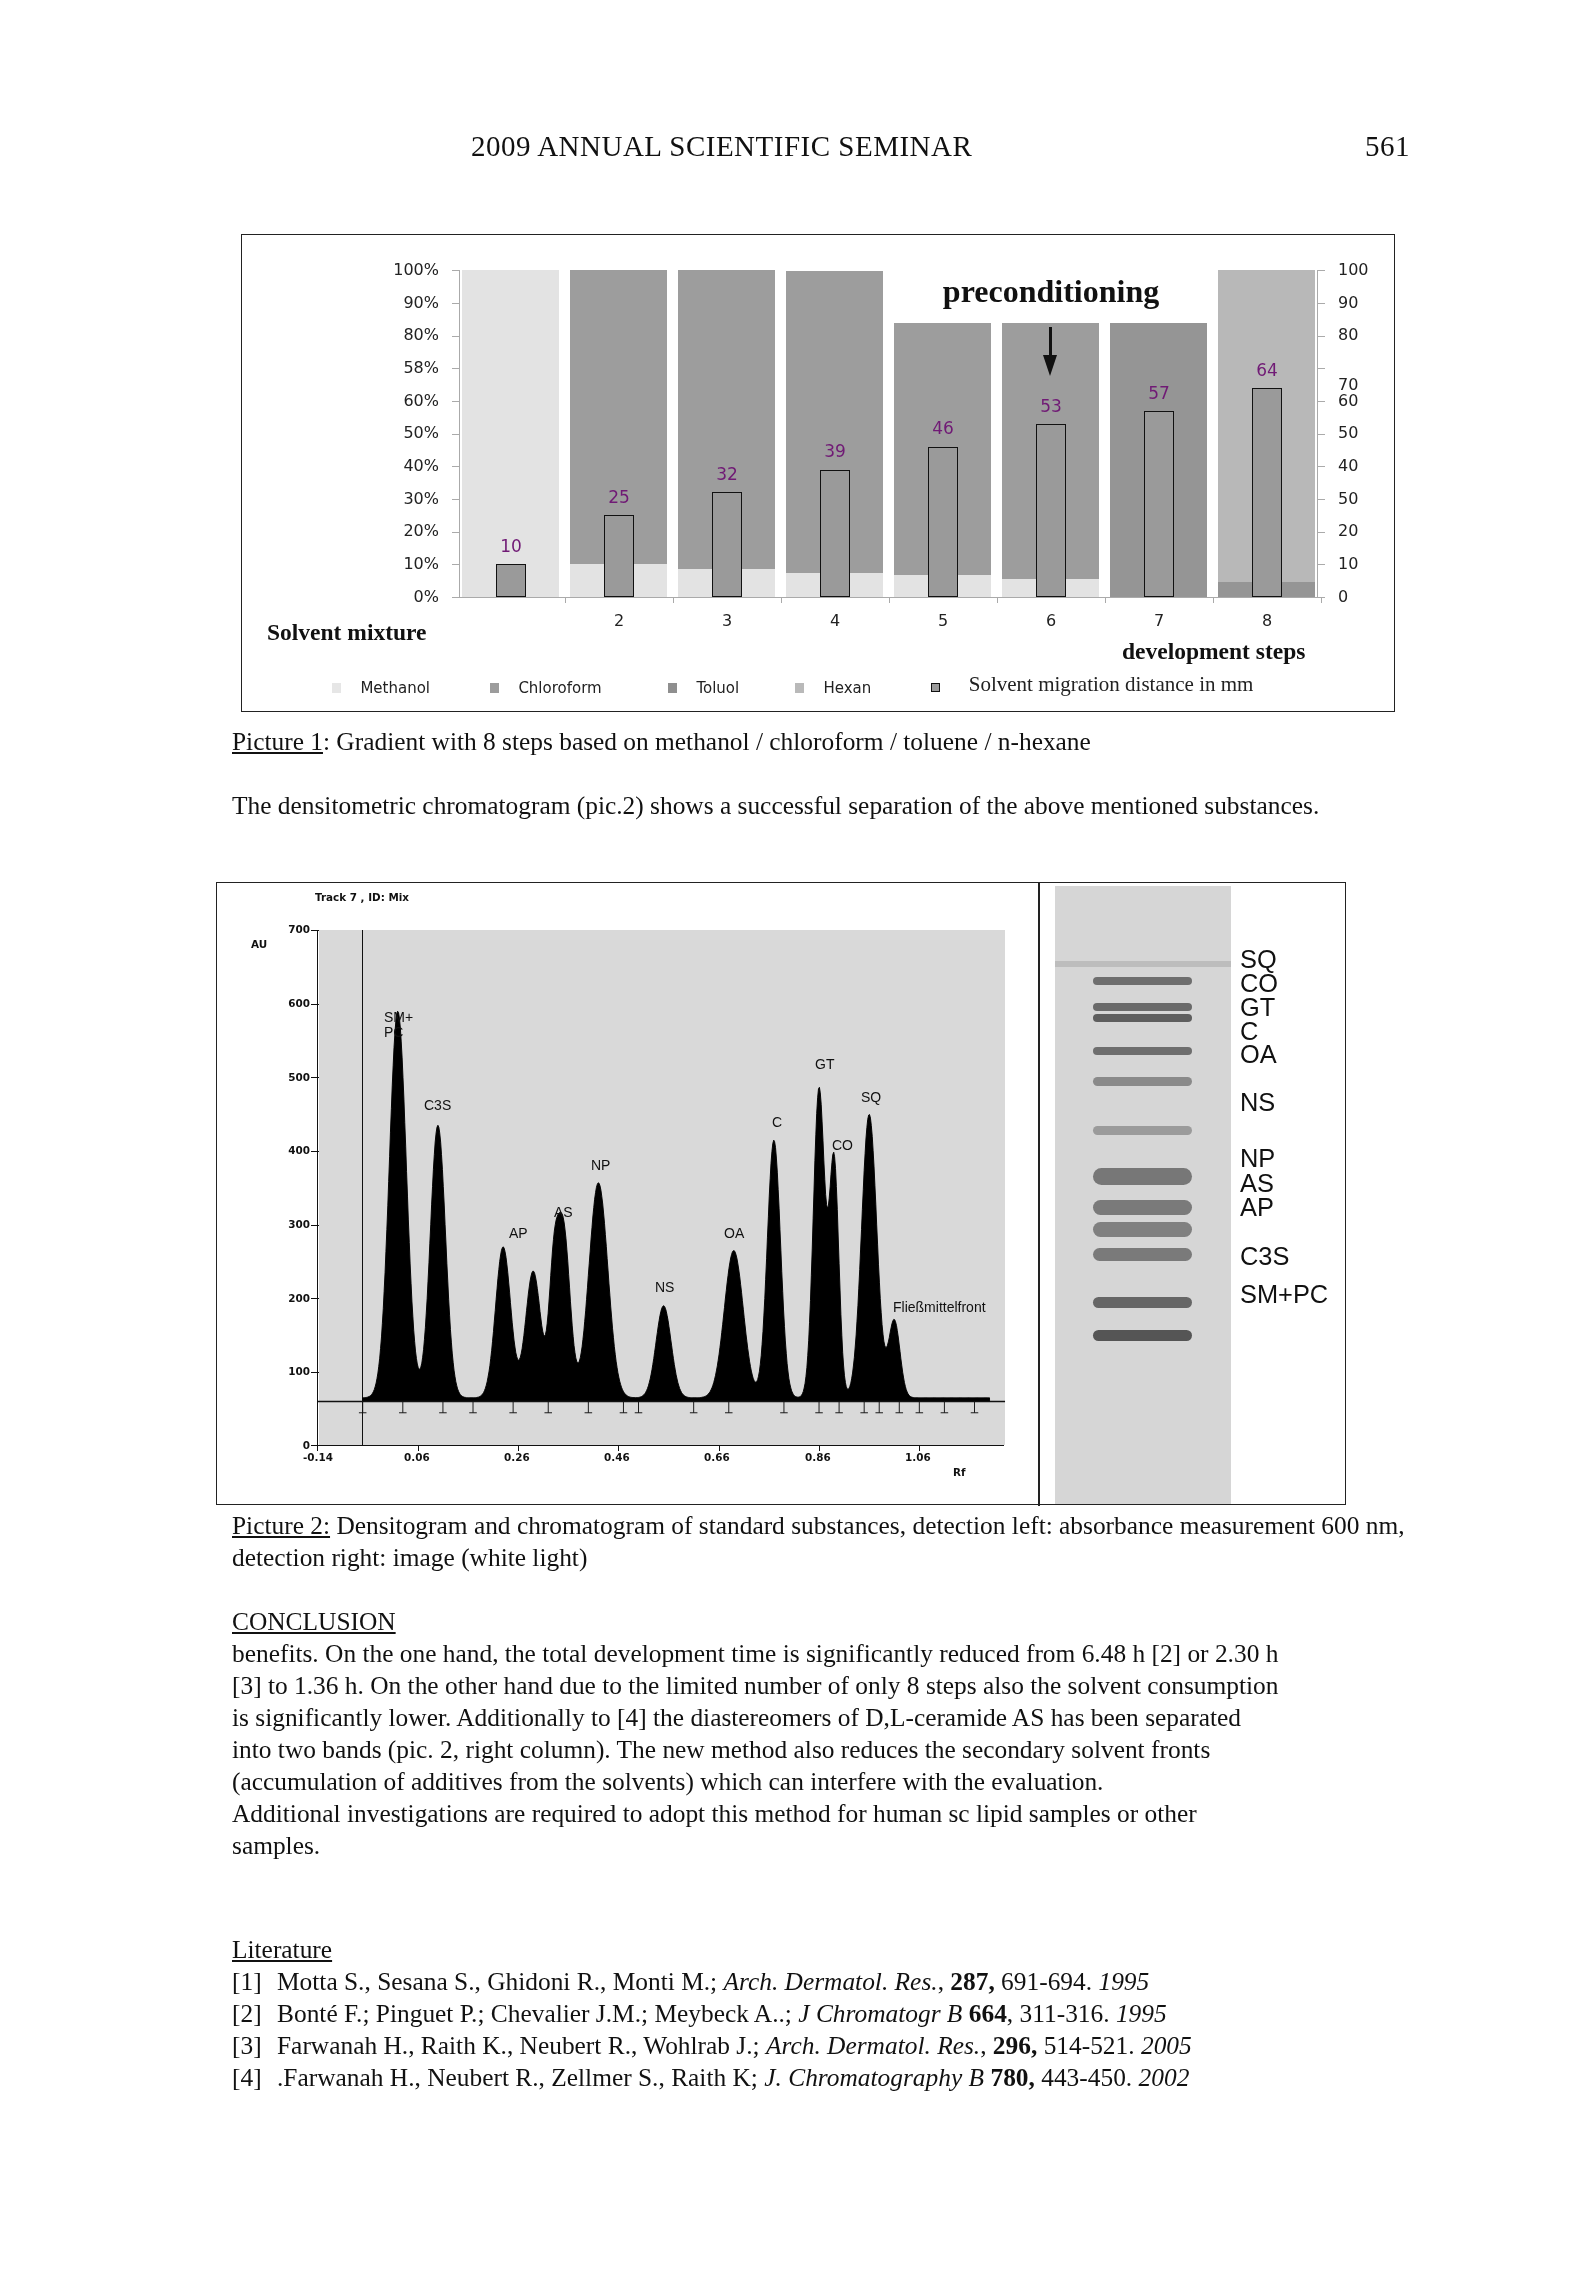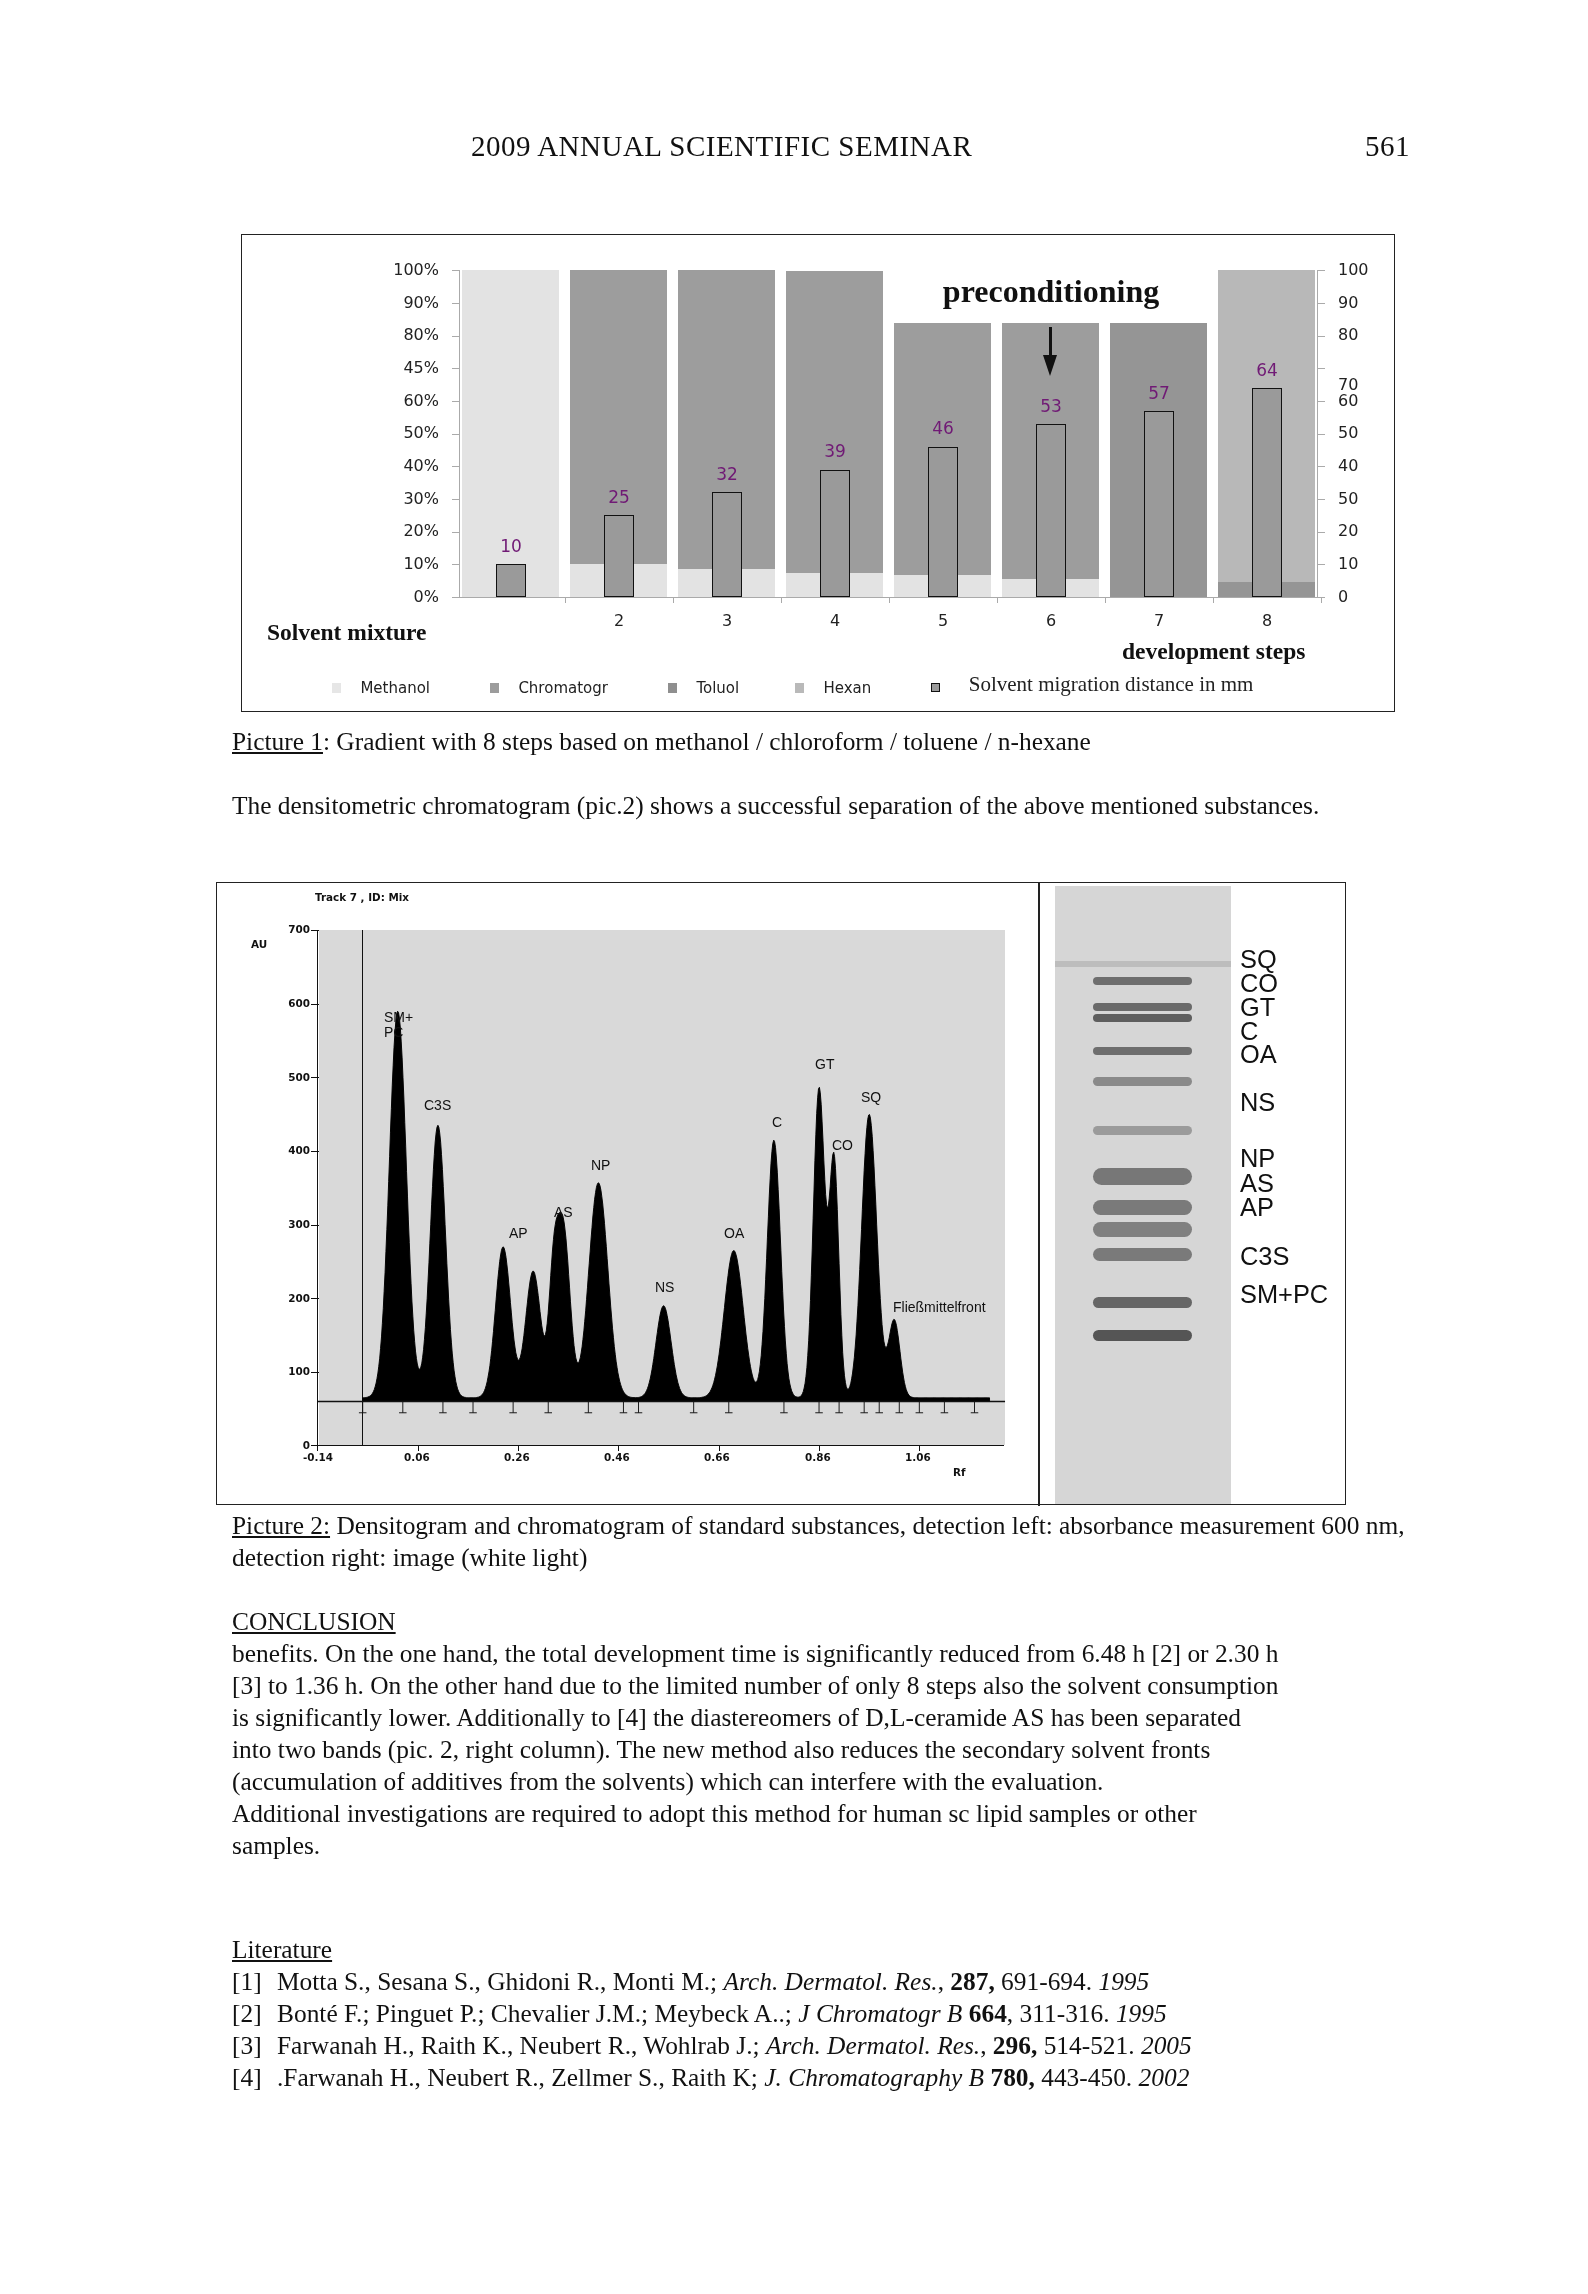--- a/index.html
+++ b/index.html
@@ -57,21 +57,21 @@
       <div class="ytick-l" style="left:363px;top:520px;">20%</div>
       <div class="tickmark" style="left:451px;top:531px;"></div>
       <div class="ytick-l" style="left:363px;top:488px;">30%</div>
       <div class="tickmark" style="left:451px;top:498px;"></div>
       <div class="ytick-l" style="left:363px;top:455px;">40%</div>
       <div class="tickmark" style="left:451px;top:465px;"></div>
       <div class="ytick-l" style="left:363px;top:422px;">50%</div>
       <div class="tickmark" style="left:451px;top:433px;"></div>
       <div class="ytick-l" style="left:363px;top:390px;">60%</div>
       <div class="tickmark" style="left:451px;top:400px;"></div>
-      <div class="ytick-l" style="left:363px;top:357px;">45%</div>
+      <div class="ytick-l" style="left:363px;top:357px;">58%</div>
       <div class="tickmark" style="left:451px;top:367px;"></div>
       <div class="ytick-l" style="left:363px;top:324px;">80%</div>
       <div class="tickmark" style="left:451px;top:335px;"></div>
       <div class="ytick-l" style="left:363px;top:292px;">90%</div>
       <div class="tickmark" style="left:451px;top:302px;"></div>
       <div class="ytick-l" style="left:363px;top:259px;">100%</div>
       <div class="tickmark" style="left:451px;top:269px;"></div>
       <div class="ytick-r" style="left:1337px;top:586px;">0</div>
       <div class="tickmark" style="left:1316px;top:596px;"></div>
       <div class="ytick-r" style="left:1337px;top:553px;">10</div>
@@ -162,21 +162,21 @@
       <div style="position:absolute;left:1048px;top:326px;width:2.8px;height:30px;background:#111;"></div>
       <div style="position:absolute;left:1042px;top:354px;width:0;height:0;border-left:7.5px solid transparent;border-right:7.5px solid transparent;border-top:21px solid #111;"></div>
       <div style="position:absolute;left:266px;top:618px;font-family:'Liberation Serif',serif;font-weight:bold;font-size:23.5px;">Solvent mixture</div>
       <div style="position:absolute;left:1121px;top:637px;font-family:'Liberation Serif',serif;font-weight:bold;font-size:23.5px;">development steps</div>
       <div class="legend-item" style="left:331px;top:678px;">
         <span class="swatch" style="background:#e6e6e6;"></span>
         <span>Methanol</span>
       </div>
       <div class="legend-item" style="left:489px;top:678px;">
         <span class="swatch" style="background:#9c9c9c;"></span>
-        <span>Chromatogr</span>
+        <span>Chloroform</span>
       </div>
       <div class="legend-item" style="left:667px;top:678px;">
         <span class="swatch" style="background:#8f8f8f;"></span>
         <span>Toluol</span>
       </div>
       <div class="legend-item" style="left:794px;top:678px;">
         <span class="swatch" style="background:#b9b9b9;"></span>
         <span>Hexan</span>
       </div>
       <div class="legend-item" style="left:930px;top:678px;">

